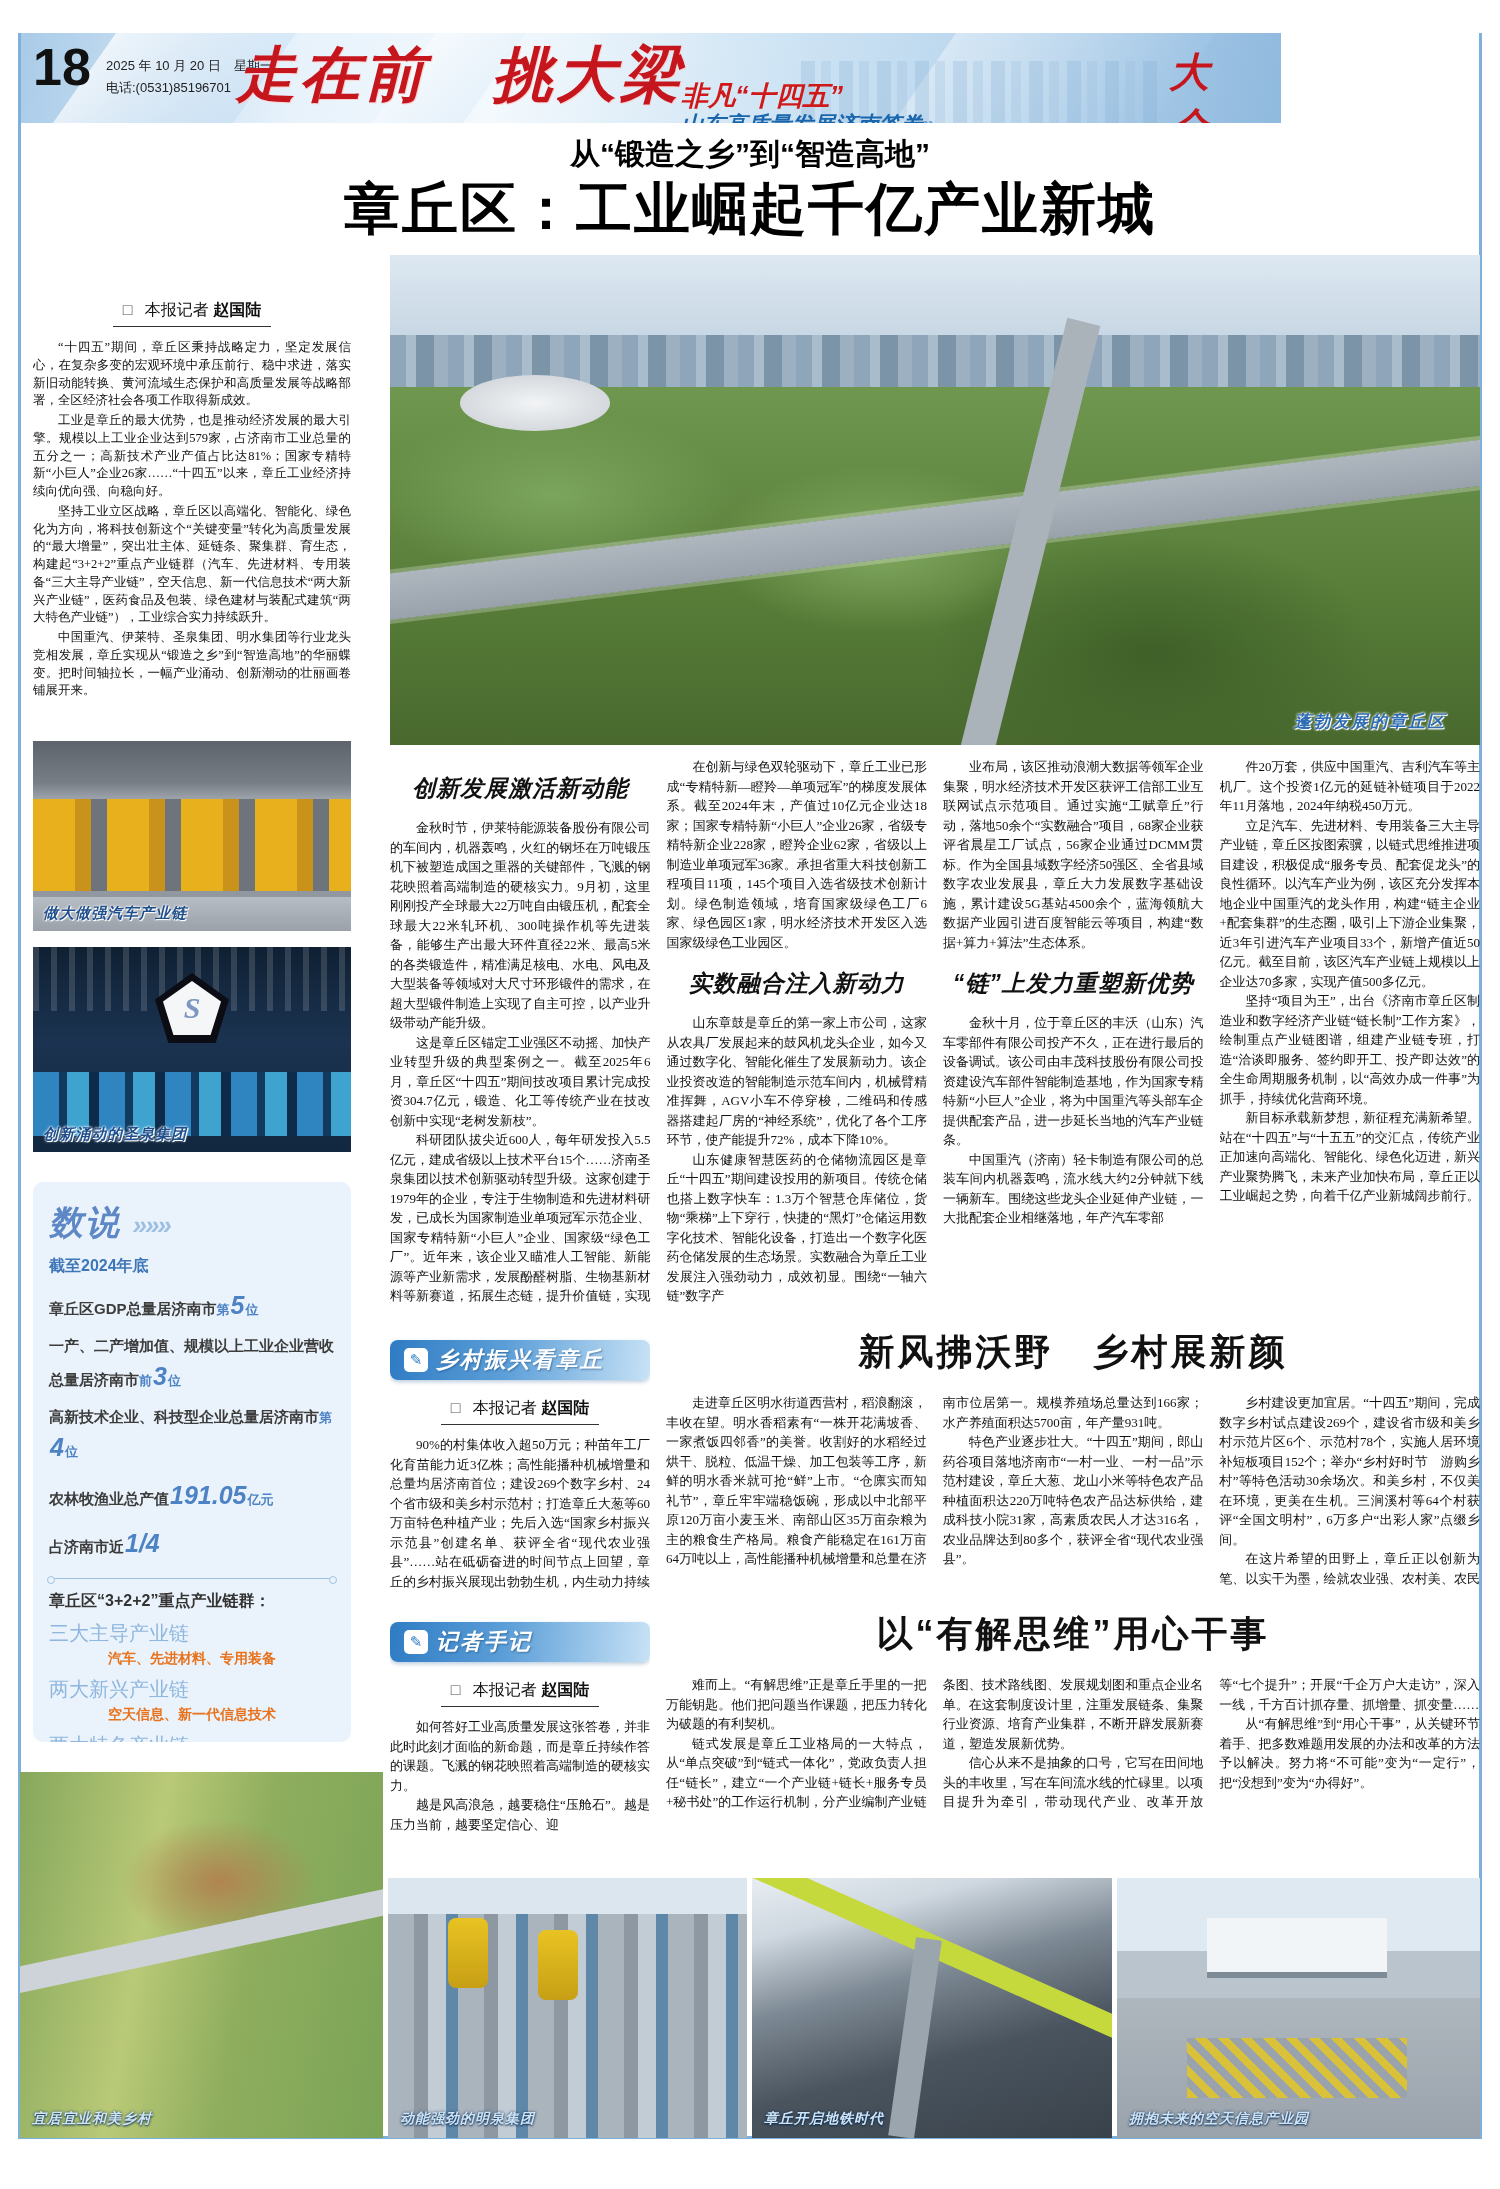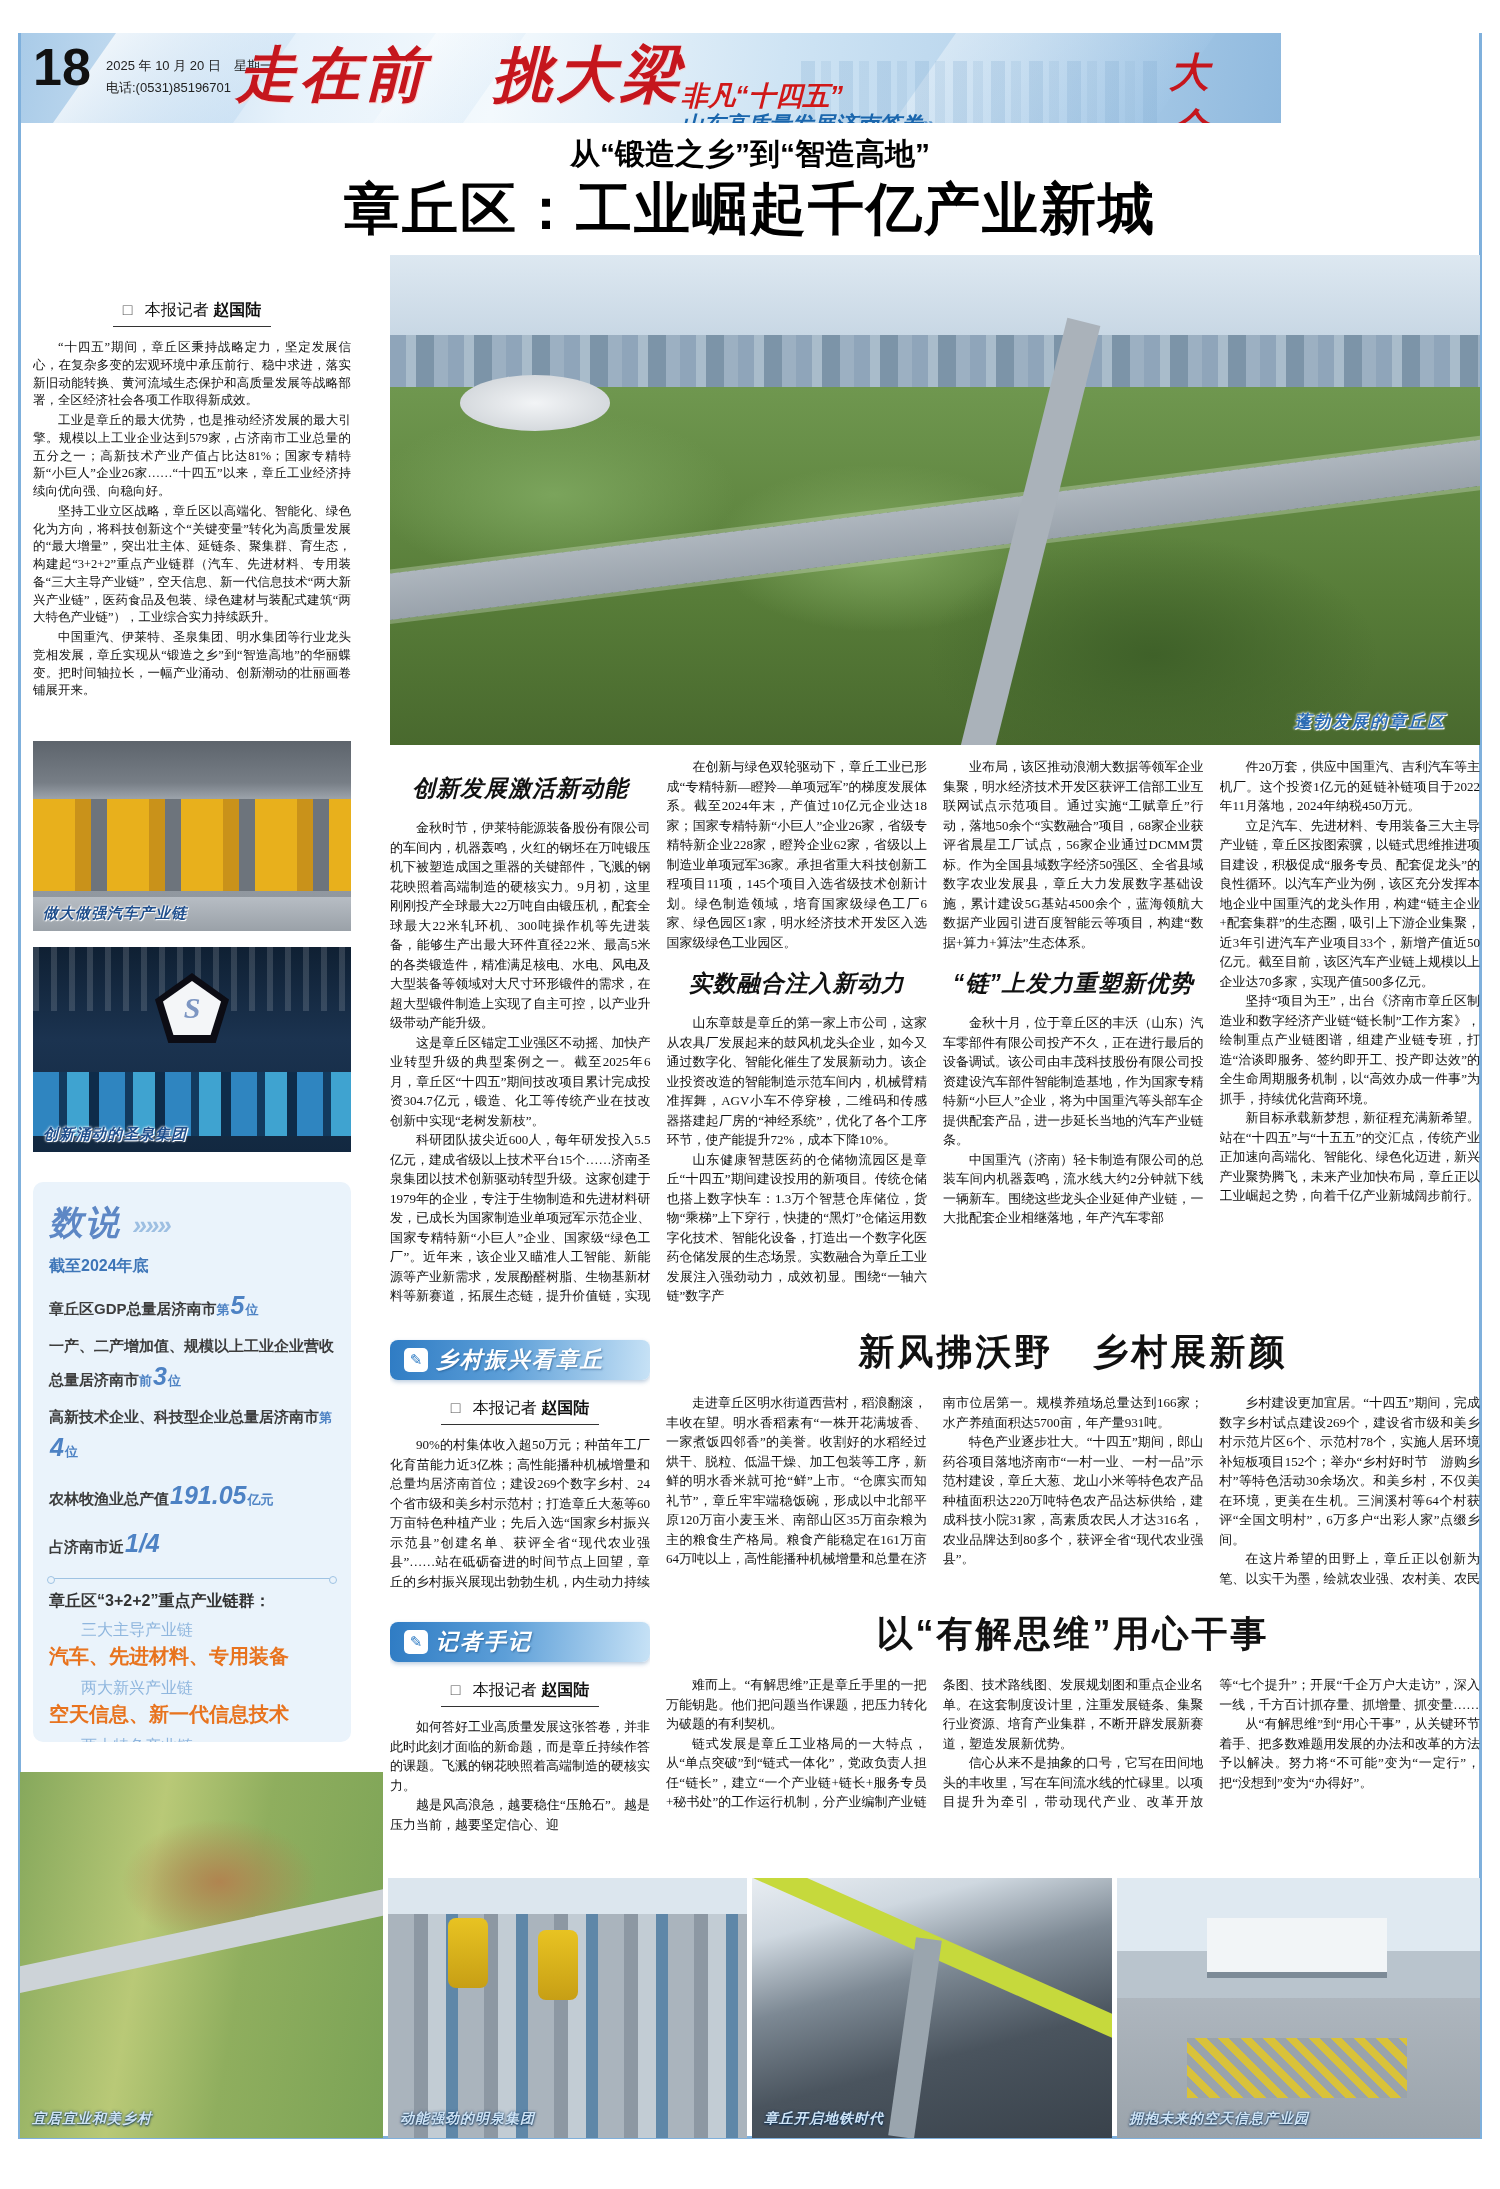--- a/index.html
+++ b/index.html
@@ -76,22 +76,22 @@
   .stat{margin-top:9px;font-size:15px;font-weight:bold;color:#3c3c3c;line-height:1.55;}
   .stat .mid{color:#4d82c4;font-size:13px;}
   .stat .num{color:#4d82c4;font-size:25px;font-weight:bold;font-style:italic;padding:0 1px;}
   .stat .post{color:#4d82c4;font-size:13px;}
   .divider{margin:16px 0 12px;border-top:1px solid #9fc3e3;position:relative;}
   .divider:before,.divider:after{content:"";position:absolute;top:-3.5px;width:6px;height:6px;border-radius:50%;
          border:1px solid #9fc3e3;background:#eaf3fb;}
   .divider:before{left:-2px}.divider:after{right:-2px}
   .chains-title{font-size:16px;font-weight:bold;color:#333;margin-bottom:8px;}
   .chain{margin-top:8px;}
-  .chain .lbl{font-size:16px;color:#8fb6de;margin-left:32px;}
-  .chain .val{font-size:20px;font-weight:900;color:#e8731e;line-height:1.35;margin-top:2px;}
+  .chain .lbl{font-size:20px;color:#8fb6de;}
+  .chain .val{font-size:14px;font-weight:900;color:#e8731e;line-height:1.35;margin-top:2px;text-align:center;}
   
   .mainphoto{position:absolute;left:390px;top:255px;width:1090px;height:490px;overflow:hidden;background:#6b8f4e;}
   .mp-sky{position:absolute;left:0;top:0;width:100%;height:96px;background:linear-gradient(180deg,#dde8f1,#c4d4e2);}
   .mp-city{position:absolute;left:0;top:80px;width:100%;height:56px;
            background:repeating-linear-gradient(90deg,#8fa5ba 0 16px,#a9bccb 16px 26px,#7c94a8 26px 44px,#9cb0c2 44px 58px);}
   .mp-green{position:absolute;left:0;top:132px;width:100%;height:358px;
            background:radial-gradient(260px 120px at 15% 30%,#7ba45c 0%,transparent 70%),
                       radial-gradient(300px 160px at 70% 75%,#3f6129 0%,transparent 75%),
                       radial-gradient(240px 120px at 45% 45%,#81a85f 0%,transparent 70%),
                       linear-gradient(180deg,#6f974f 0%,#577c38 60%,#49692e 100%);}

